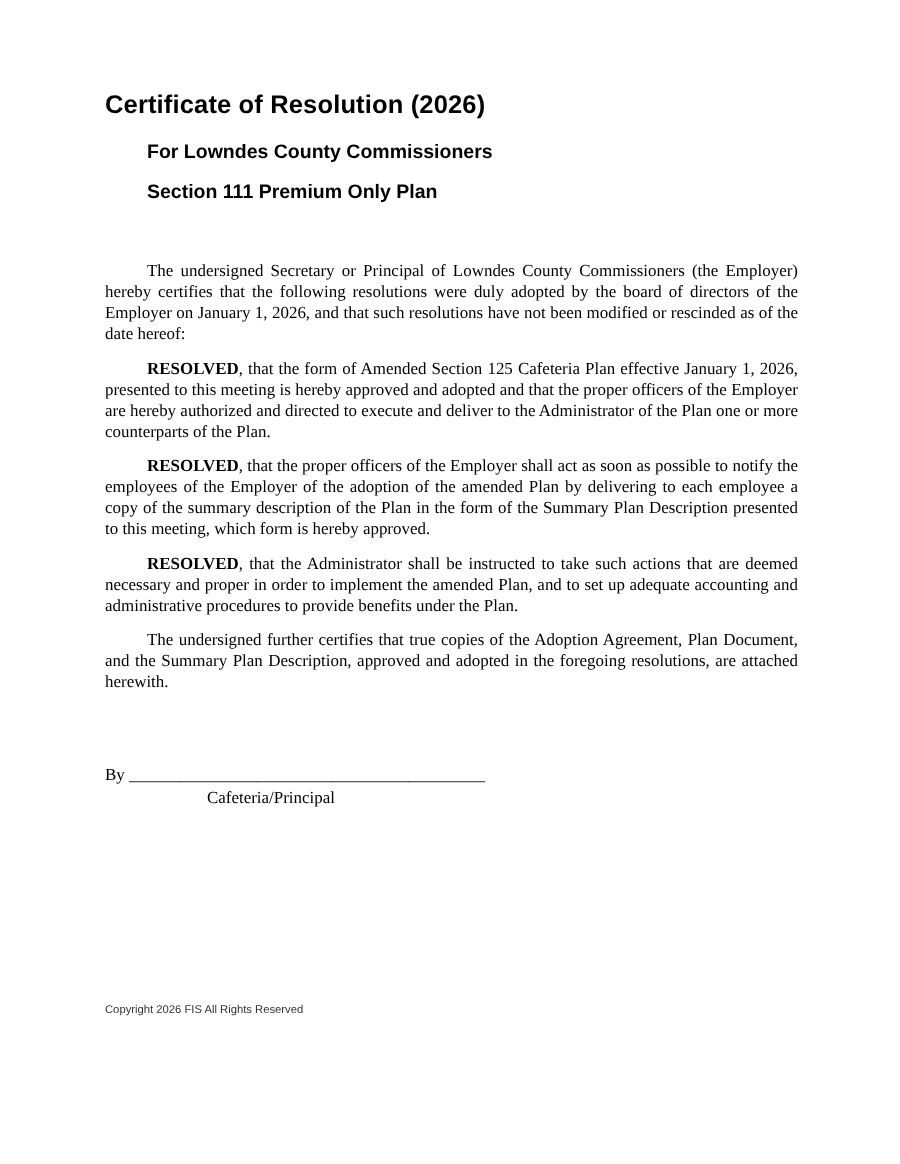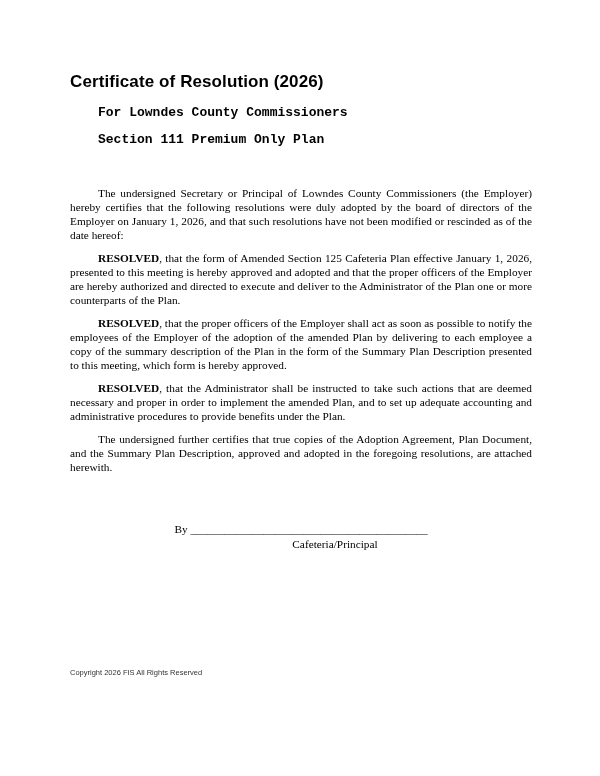--- a/index.html
+++ b/index.html
@@ -13,32 +13,32 @@
     height: 776px;
     background: #ffffff;
     color: #000000;
     font-family: "Liberation Serif", serif;
     overflow: hidden;
     box-sizing: border-box;
   }
   .content {
     position: absolute;
     left: 70px;
-    top: 72px;
+    top: 60px;
     width: 462px;
   }
   .doc-title {
     font-family: "Liberation Sans", sans-serif;
     font-size: 17px;
     font-weight: bold;
     margin: 0 0 13px 0;
     letter-spacing: 0.1px;
   }
   .doc-subtitle {
-    font-family: Liberation Mono, monospace;
+    font-family: Liberation Sans, sans-serif;
     font-size: 13px;
     font-weight: bold;
     margin: 0 0 12px 0;
     padding-left: 28px;
   }
   .body-text {
     margin-top: 39px;
   }
   .body-text p {
     font-size: 11.3px;
@@ -47,21 +47,20 @@
     text-indent: 28px;
     margin: 0 0 9px 0;
   }
   .body-text p strong {
     font-weight: bold;
   }
   .signature-block {
     margin-top: 48px;
     font-size: 11.3px;
     line-height: 14px;
-    text-align: center;
   }
   .sig-line-row {
     white-space: nowrap;
   }
   .sig-role {
     margin-left: 68px;
     margin-top: 1px;
   }
   .footer {
     position: absolute;

